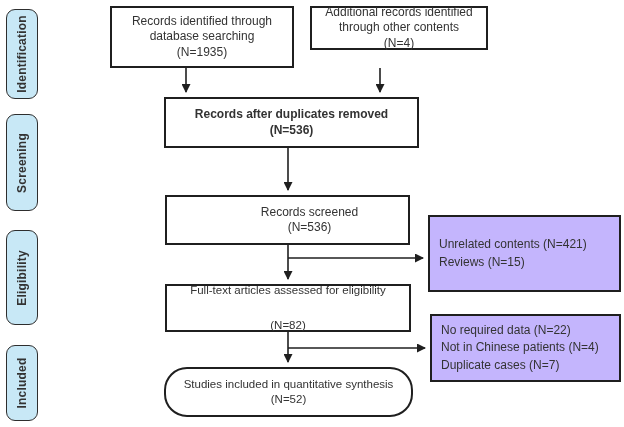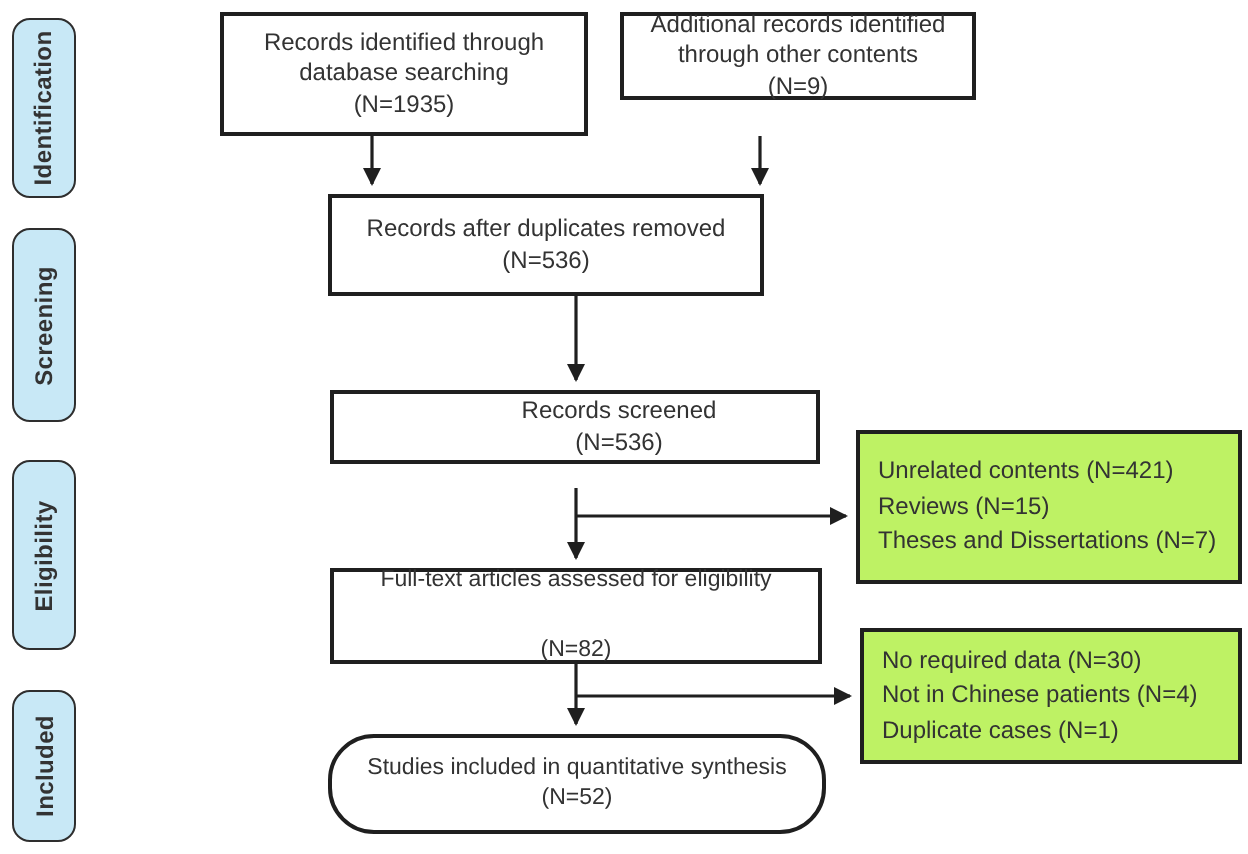--- a/index.html
+++ b/index.html
@@ -39,28 +39,28 @@
     background:#fff;
     border:2px solid var(--box-border,#1f1f1f);
     box-sizing:border-box;
     display:flex;flex-direction:column;
     align-items:center;justify-content:center;
     text-align:center;
     font-size:12px;line-height:15.5px;
   }
   #box-database{left:110px;top:6px;width:184px;height:62px;}
   #box-other-sources{left:310px;top:6px;width:178px;height:44px;}
-  #box-after-duplicates{left:164px;top:97px;width:218px;height:51px;}
-  #box-screened{left:165px;top:195px;width:245px;height:37px;padding-left:44px;}
+  #box-after-duplicates{left:164px;top:97px;width:255px;height:51px;font-weight:bold;}
+  #box-screened{left:165px;top:195px;width:245px;height:50px;padding-left:44px;}
   #box-fulltext{left:165px;top:284px;width:246px;height:48px;font-size:11.5px;gap:20px;}
   #box-included{left:164px;top:367px;width:249px;height:50px;font-size:11.5px;border-radius:23px;}
 
   .ebox{
     position:absolute;
-    background:#bef264;
+    background:#c4b5fd;
     border:2px solid var(--box-border,#1f1f1f);
     box-sizing:border-box;
     display:flex;flex-direction:column;justify-content:center;
     text-align:left;
     font-size:12px;line-height:17.5px;
     padding-left:9px;padding-right:4px;
   }
   #box-excl-screening{left:428px;top:215px;width:193px;height:77px;}
   #box-excl-fulltext{left:430px;top:314px;width:191px;height:68px;}
 
@@ -103,21 +103,21 @@
 
   <div class="fbox" id="box-database">
     <div class="line">Records identified through</div>
     <div class="line">database searching</div>
     <div class="line">(N=1935)</div>
   </div>
 
   <div class="fbox" id="box-other-sources">
     <div class="line">Additional records identified</div>
     <div class="line">through other contents</div>
-    <div class="line">(N=9)</div>
+    <div class="line">(N=4)</div>
   </div>
 
   <div class="fbox" id="box-after-duplicates">
     <div class="line">Records after duplicates removed</div>
     <div class="line">(N=536)</div>
   </div>
 
   <div class="fbox" id="box-screened">
     <div class="line">Records screened</div>
     <div class="line">(N=536)</div>
@@ -129,22 +129,21 @@
   </div>
 
   <div class="fbox" id="box-included">
     <div class="line">Studies included in quantitative synthesis</div>
     <div class="line">(N=52)</div>
   </div>
 
   <div class="ebox" id="box-excl-screening">
     <div class="line">Unrelated contents (N=421)</div>
     <div class="line">Reviews (N=15)</div>
-    <div class="line">Theses and Dissertations (N=7)</div>
   </div>
 
   <div class="ebox" id="box-excl-fulltext">
-    <div class="line">No required data (N=30)</div>
+    <div class="line">No required data (N=22)</div>
     <div class="line">Not in Chinese patients (N=4)</div>
-    <div class="line">Duplicate cases (N=1)</div>
+    <div class="line">Duplicate cases (N=7)</div>
   </div>
 
 </div>
 
 </body></html>

